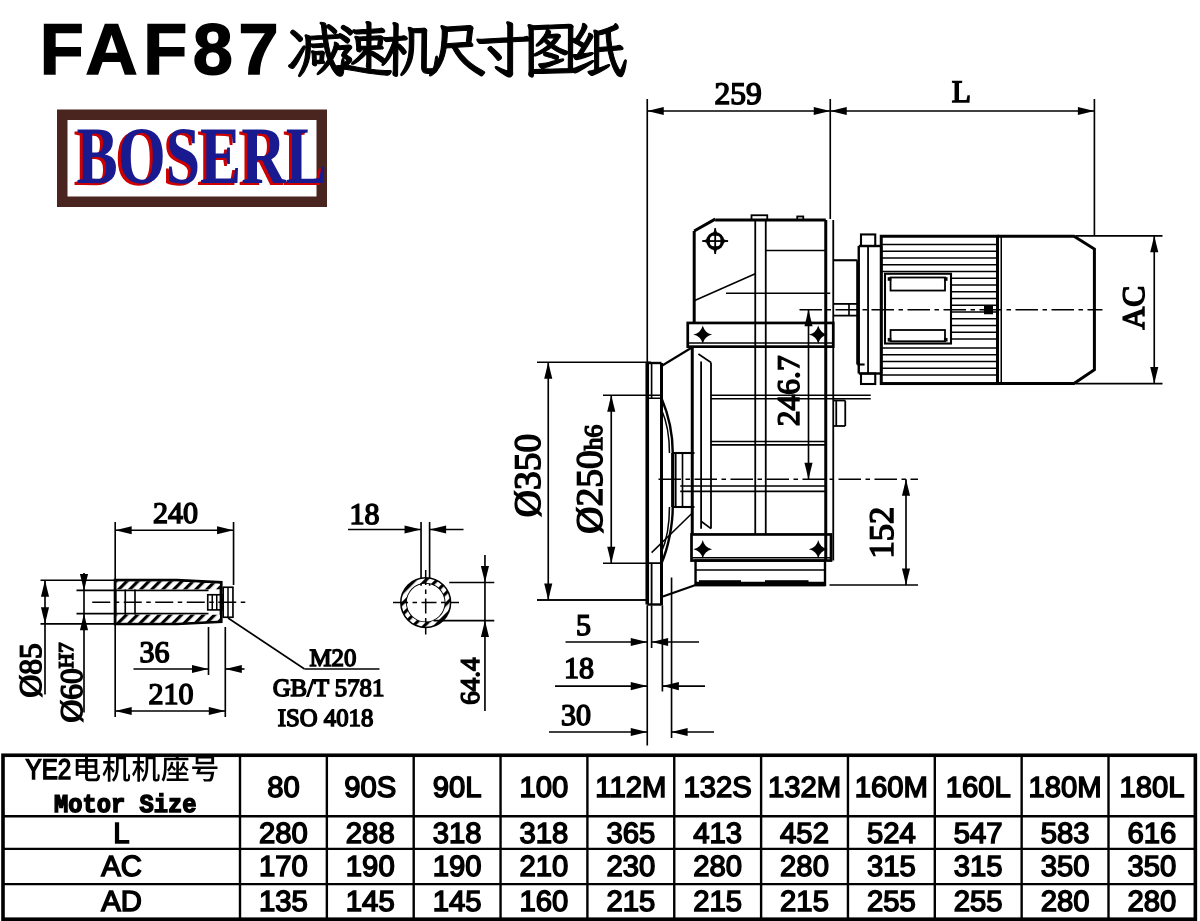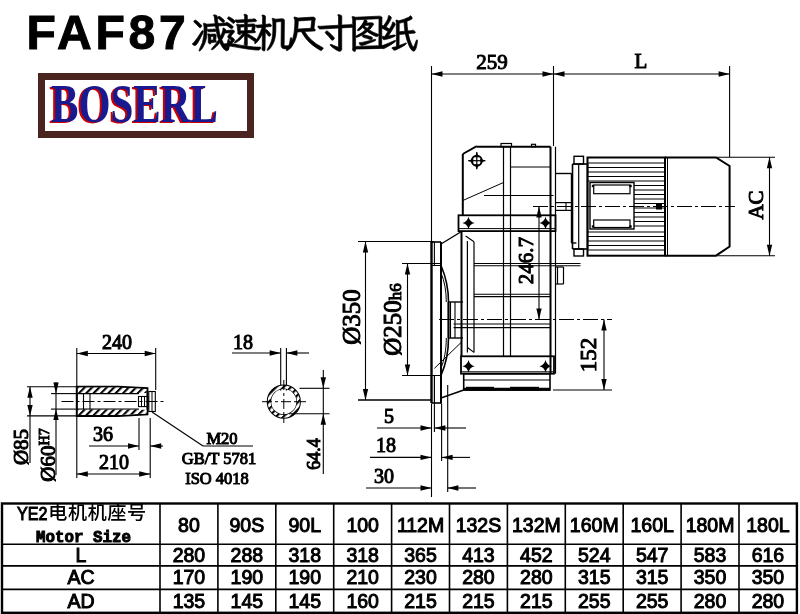--- a/index.html
+++ b/index.html
@@ -1,16 +1,16 @@
 <!DOCTYPE html>
 <html><head><meta charset="utf-8">
 <style>
 * { margin:0; padding:0; }
 body { width:800px; height:614px; background:#fff; overflow:hidden; position:relative; font-family:"Liberation Sans", sans-serif; }
-#logo { position:absolute; left:38px; top:72.5px; width:165.5px; height:51px; border:7px solid #4a241f; background:#fff;padding-left:36px; }
+#logo { position:absolute; left:38px; top:72.5px; width:165.5px; height:51px; border:7px solid #4a241f; background:#fff; }
 #logo span { position:absolute; left:6px; top:-7.6px; display:inline-block; transform:scaleX(0.755); transform-origin:0 0; white-space:nowrap; font-family:"Liberation Serif", serif; font-size:54.5px; font-weight:bold; color:#1a1a90; text-shadow:-2.6px 1.2px 0 #cc0000; }
 svg { position:absolute; left:0; top:0; }
 </style></head>
 <body>
 <svg width="800" height="614" viewBox="0 0 800 614">
 <defs>
 <filter id="soft" x="-2%" y="-2%" width="104%" height="104%">
         <feGaussianBlur stdDeviation="0.45"></feGaussianBlur>
       </filter>
 <pattern id="hat" patternUnits="userSpaceOnUse" width="5.2" height="5.2" patternTransform="rotate(45)">

